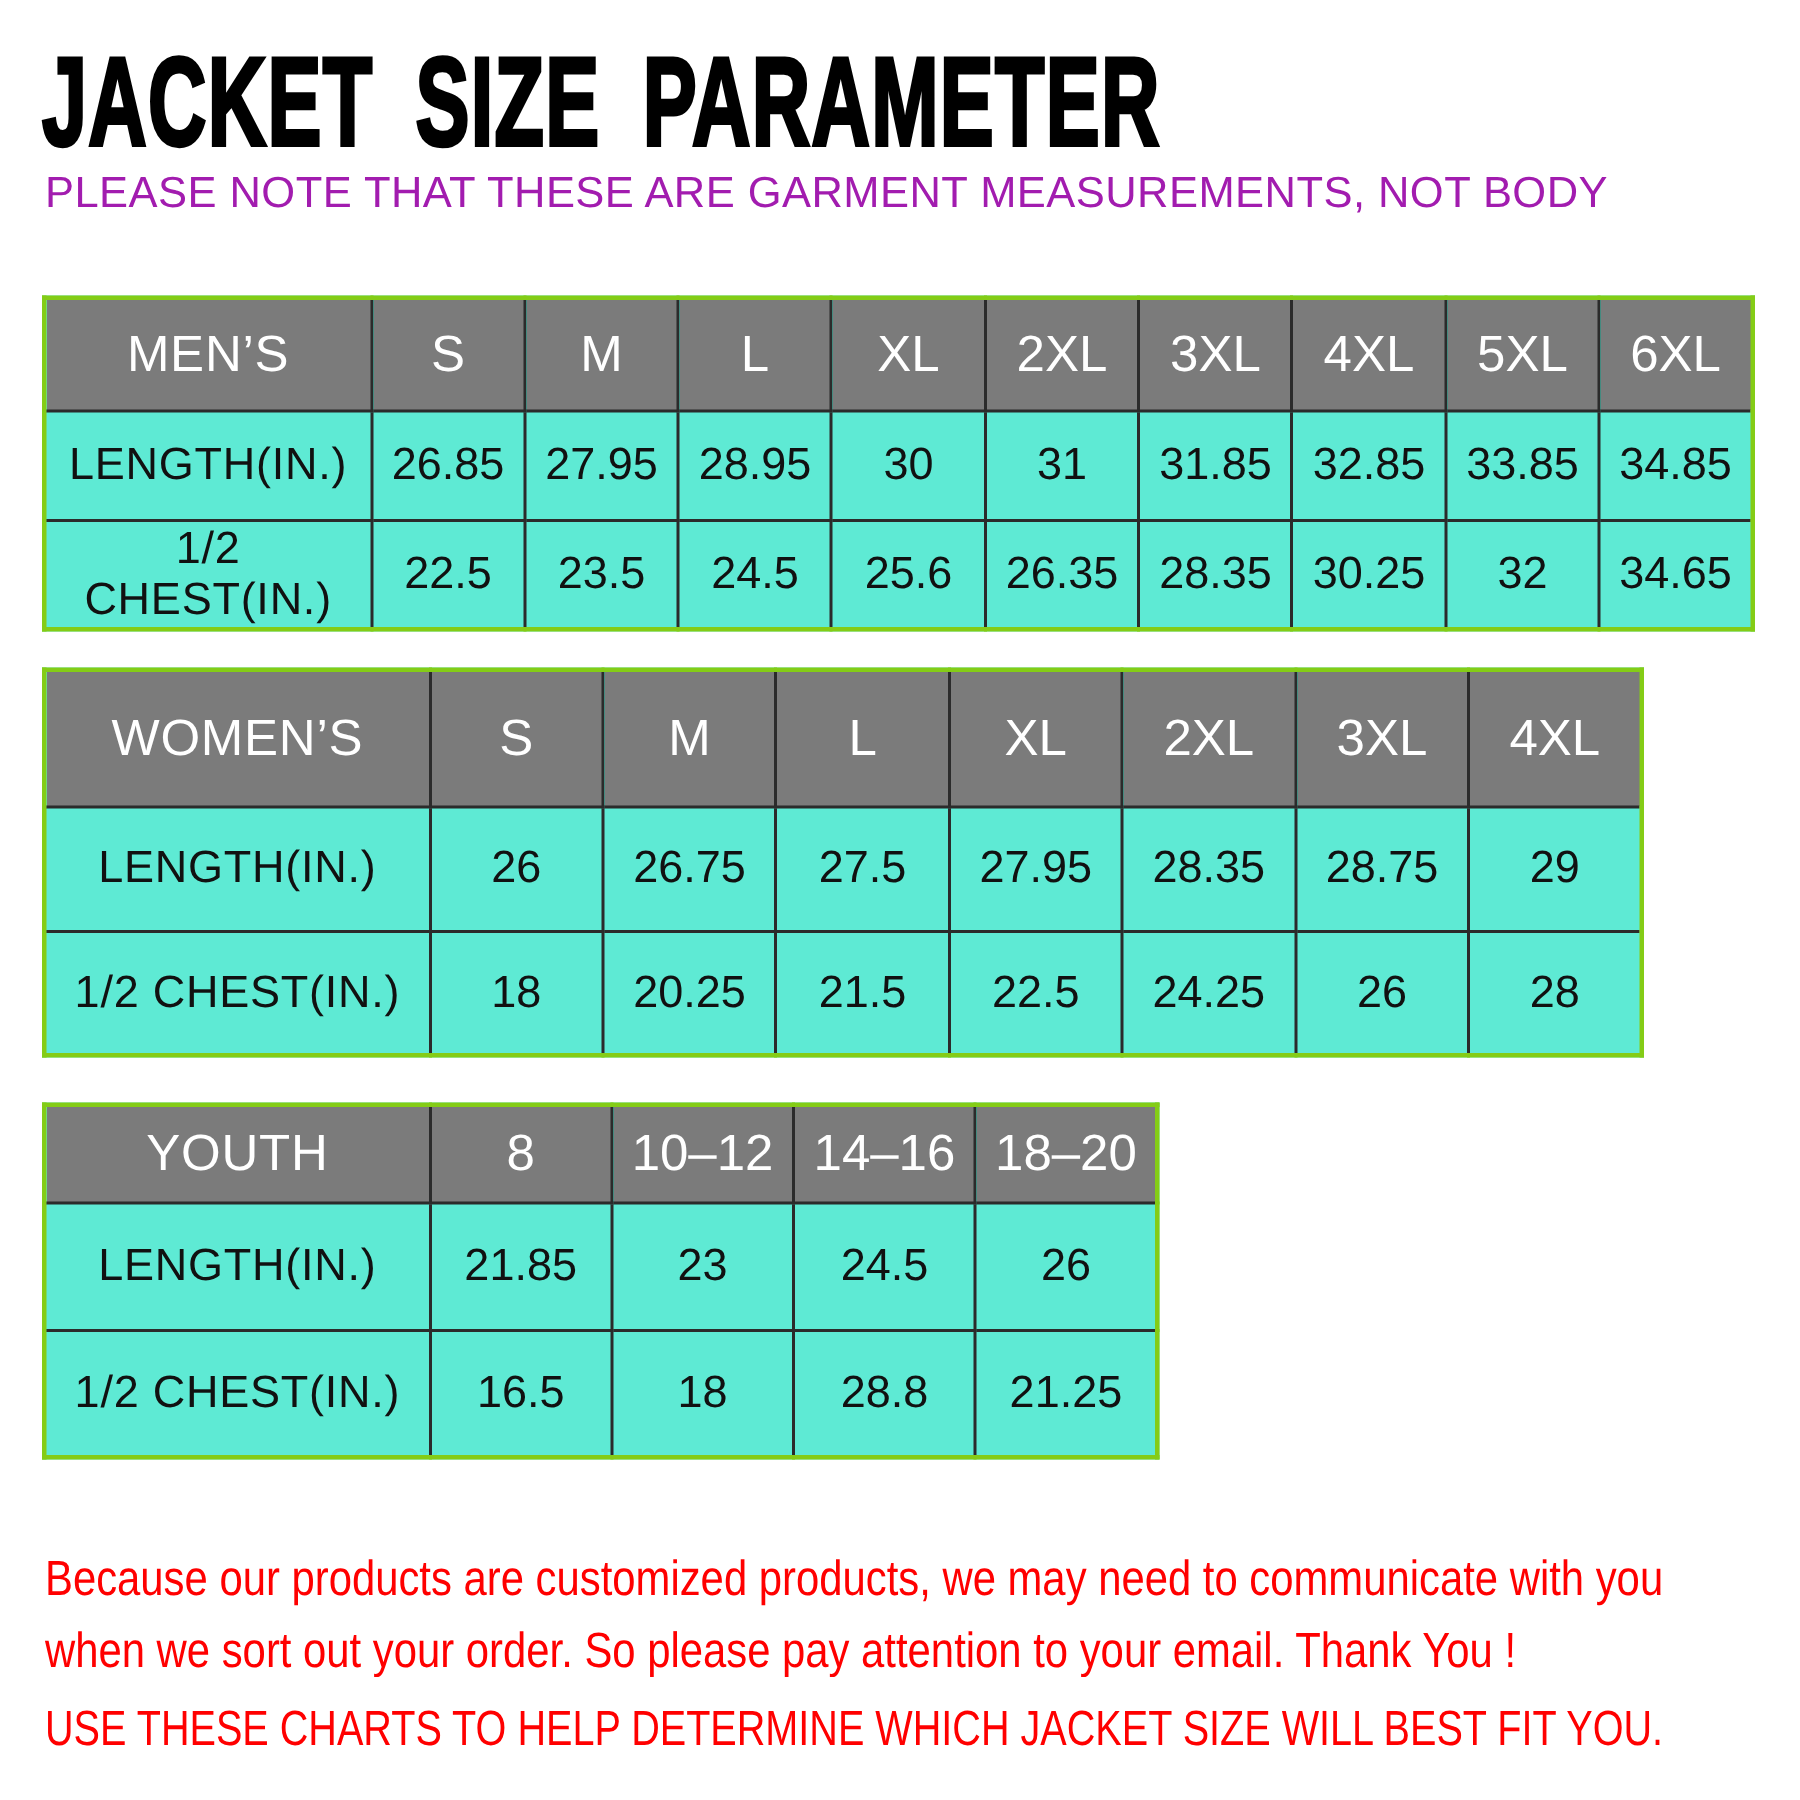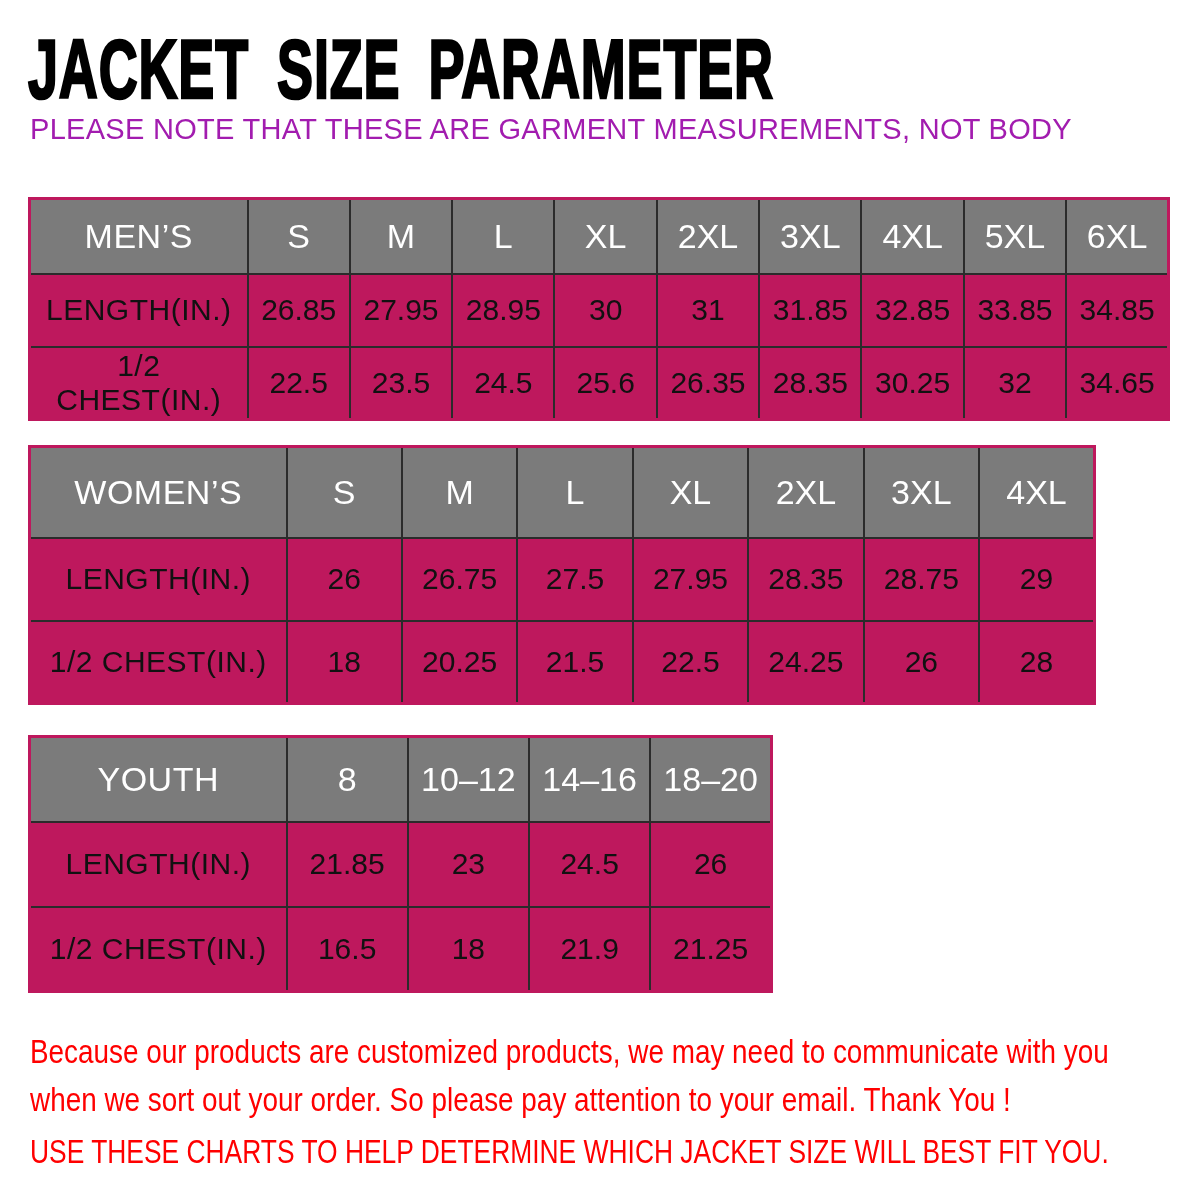--- a/index.html
+++ b/index.html
@@ -20,42 +20,42 @@
   }
 
   .note {
     position:absolute; left:30px; top:110px;
     color:#a21caf; font-size:29px; line-height:38px;
     letter-spacing:0.3px;
   }
 
   .size-table {
     position:absolute; border-collapse:collapse; table-layout:fixed;
-    border:3px solid #be185d; background:#be185d;
+    border:3px solid #84cc16; background:#5eead4;
   }
   .size-table td {
     border:2px solid #2b2b2b; text-align:center; vertical-align:middle;
     color:#111; overflow:hidden;
   }
   .size-table tr.hdr td { background:#7b7b7b; color:#ffffff; font-size:34px; }
   .size-table tr.body td { font-size:30px; }
   .size-table td.lbl { letter-spacing:0.5px; }
 
   .mens   { left:28px; top:197px; width:1142px; }
   .mens   tr.hdr  { height:75px; }
   .mens   tr.body { height:73px; }
   .mens   col.c0  { width:218px; }
 
   .womens { left:28px; top:445px; width:1068px; }
   .womens tr.hdr  { height:91px; }
   .womens tr.body { height:83px; }
   .womens col.c0  { width:257px; }
 
   .youth  { left:28px; top:735px; width:745px; }
-  .youth  tr.hdr  { height:85px; }
+  .youth  tr.hdr  { height:65px; }
   .youth  tr.body { height:85px; }
   .youth  col.c0  { width:257px; }
 
   .footer-para1 {
     position:absolute; left:30px; top:1028px;
     color:#ff0000; font-size:33px; line-height:48px; white-space:nowrap;
     transform:scaleX(0.845); transform-origin:left top;
   }
   .footer-para2 {
     position:absolute; left:30px; top:1133px;
@@ -192,21 +192,21 @@
         <td class="lbl">LENGTH(IN.)</td>
         <td>21.85</td>
         <td>23</td>
         <td>24.5</td>
         <td>26</td>
       </tr>
       <tr class="body">
         <td class="lbl">1/2 CHEST(IN.)</td>
         <td>16.5</td>
         <td>18</td>
-        <td>21.9</td>
+        <td>28.8</td>
         <td>21.25</td>
       </tr>
     </tbody>
   </table>
 
   <div class="footer-para1">
     <div>Because our products are customized products, we may need to communicate with you</div>
     <div>when we sort out your order. So please pay attention to your email. Thank You !</div>
   </div>
 

